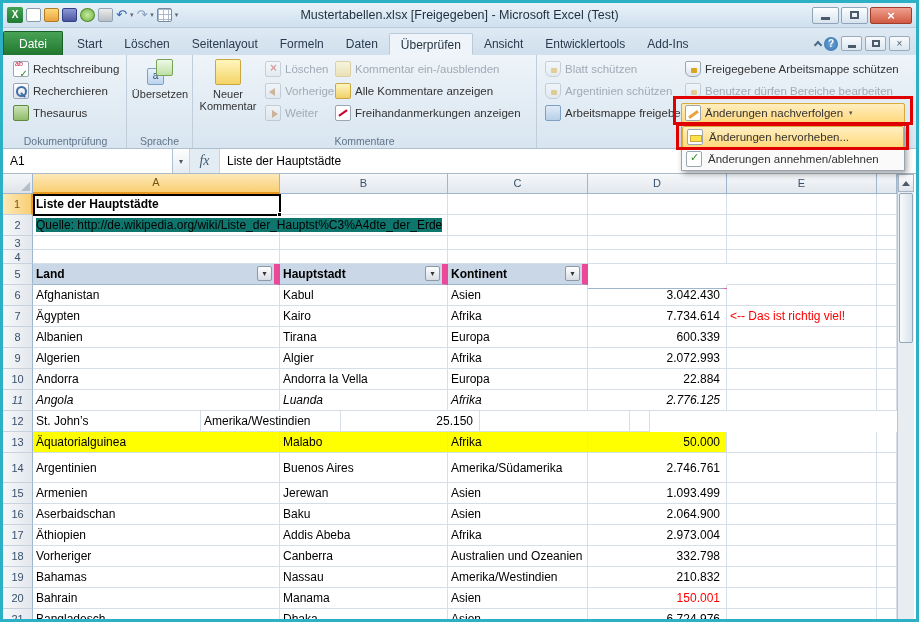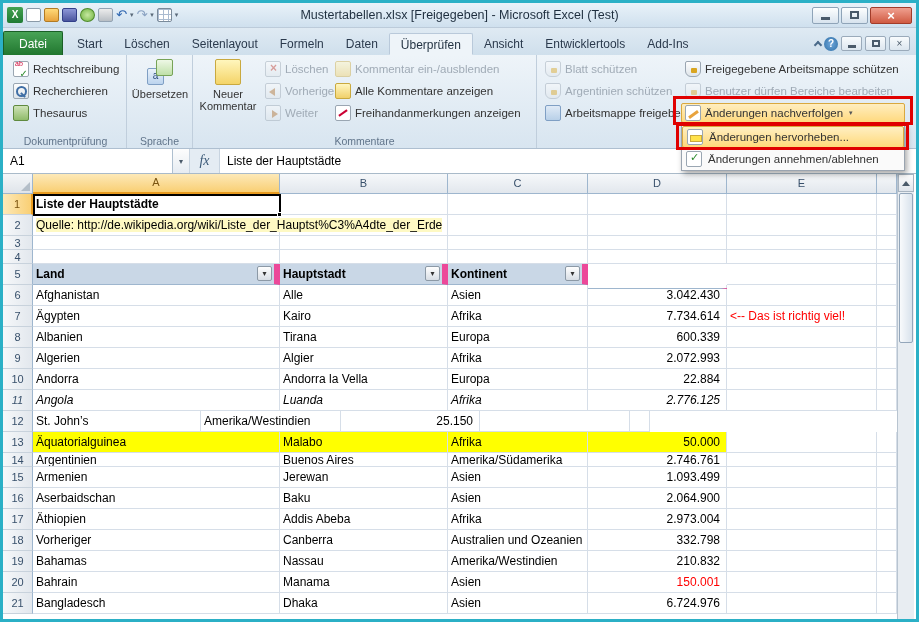--- a/index.html
+++ b/index.html
@@ -103,21 +103,21 @@
   .colhead.selected{background:linear-gradient(#fde9b8,#f9cf74);border-bottom:2px solid #e89b20;line-height:17px;color:#7a5410}
   .sheet-row{display:flex}
   .rowhead{width:30px;flex:0 0 30px;background:linear-gradient(90deg,#f6f8fa,#e2e7ed);border-right:1px solid #9eb6ce;border-bottom:1px solid #c8d2dc;display:flex;align-items:center;justify-content:center;font-size:11px;color:#38506b}
   .rowhead.selected{background:linear-gradient(90deg,#fde9b8,#f9cf74);border-right:2px solid #e89b20;color:#7a5410}
   .cell{border-right:1px solid #d6dee8;border-bottom:1px solid #d6dee8;font-size:12px;padding:0 3px;display:flex;align-items:center;overflow:hidden;color:#000;background:#fff;white-space:nowrap}
   .cell.bold{font-weight:bold}
   .cell.num{justify-content:flex-end;padding-right:6px}
   .cell.red{color:#f00}
   .cell.hl{background:#ffff00}
   .cell.ovf{overflow:visible}
-  .overflow{position:relative;z-index:2;background:#fef9c3;white-space:nowrap}
+  .overflow{position:relative;z-index:2;background:#0f766e;white-space:nowrap}
   .cell.thead{background:#c9d7e6;font-weight:bold;position:relative;border-bottom:1px solid #9eb6ce;border-right:6px solid #ec4899}
   .filterbtn{position:absolute;right:2px;top:2px;width:15px;height:15px;border:1px solid #8c99a6;background:linear-gradient(#fefefe,#d8dee5);font-size:8px;font-weight:normal;display:flex;align-items:center;justify-content:center;color:#333;border-radius:2px}
   .a1-selection{position:absolute;left:30px;top:20px;width:248px;height:22px;border:2px solid #000;z-index:5;pointer-events:none}
   .a1-selection .handle{position:absolute;right:-3px;bottom:-3px;width:5px;height:5px;background:#000;border:1px solid #fff}
   .vscroll{position:absolute;right:2px;top:0;width:17px;bottom:0;background:#e8edf2;border-left:1px solid #b8c4d0}
   .vs-up{height:18px;border:1px solid #a8b4c0;background:linear-gradient(#fdfdfd,#dfe5ec);display:flex;align-items:center;justify-content:center}
   .vs-up::after{content:"";border-left:4px solid transparent;border-right:4px solid transparent;border-bottom:5px solid #4a5a6a}
   .vs-thumb{margin:1px;height:150px;background:linear-gradient(90deg,#f8fafc,#d8e2ec);border:1px solid #93a6ba;border-radius:2px}
 
   #g-doku{left:2px;width:122px}
@@ -374,21 +374,21 @@
           <div class="cell thead" style="width: 139px; flex: 0 0 139px; margin-top: 24px;">
             <span>Einwohnerzahl</span>
             <span class="filterbtn">▾</span>
           </div>
           <div class="cell" style="width: 150px; flex: 0 0 150px;"></div>
           <div class="cell" style="width: 20px; flex: 0 0 20px;"></div>
         </div>
         <div class="sheet-row" style="height: 21px;">
           <div class="rowhead">6</div>
           <div class="cell" style="width: 247px; flex: 0 0 247px;">Afghanistan</div>
-          <div class="cell" style="width: 168px; flex: 0 0 168px;">Alle</div>
+          <div class="cell" style="width: 168px; flex: 0 0 168px;">Kabul</div>
           <div class="cell" style="width: 140px; flex: 0 0 140px;">Asien</div>
           <div class="cell num" style="width: 139px; flex: 0 0 139px;">3.042.430</div>
           <div class="cell" style="width: 150px; flex: 0 0 150px;"></div>
           <div class="cell" style="width: 20px; flex: 0 0 20px;"></div>
         </div>
         <div class="sheet-row" style="height: 21px;">
           <div class="rowhead">7</div>
           <div class="cell" style="width: 247px; flex: 0 0 247px;">Ägypten</div>
           <div class="cell" style="width: 168px; flex: 0 0 168px;">Kairo</div>
           <div class="cell" style="width: 140px; flex: 0 0 140px;">Afrika</div>
@@ -442,21 +442,21 @@
         </div>
         <div class="sheet-row" style="height: 21px;">
           <div class="rowhead">13</div>
           <div class="cell  hl" style="width: 247px; flex: 0 0 247px;">Äquatorialguinea</div>
           <div class="cell  hl" style="width: 168px; flex: 0 0 168px;">Malabo</div>
           <div class="cell  hl" style="width: 140px; flex: 0 0 140px;">Afrika</div>
           <div class="cell num hl" style="width: 139px; flex: 0 0 139px; text-align: right;">50.000</div>
           <div class="cell" style="width: 150px; flex: 0 0 150px;"></div>
           <div class="cell" style="width: 20px; flex: 0 0 20px;"></div>
         </div>
-        <div class="sheet-row" style="height: 14px;">
+        <div class="sheet-row" style="height: 30px;">
           <div class="rowhead">14</div>
           <div class="cell" style="width: 247px; flex: 0 0 247px;">Argentinien</div>
           <div class="cell" style="width: 168px; flex: 0 0 168px;">Buenos Aires</div>
           <div class="cell" style="width: 140px; flex: 0 0 140px;">Amerika/Südamerika</div>
           <div class="cell num" style="width: 139px; flex: 0 0 139px;">2.746.761</div>
           <div class="cell" style="width: 150px; flex: 0 0 150px;"></div>
           <div class="cell" style="width: 20px; flex: 0 0 20px;"></div>
         </div>
         <div class="sheet-row" style="height: 21px;">
           <div class="rowhead">15</div>

